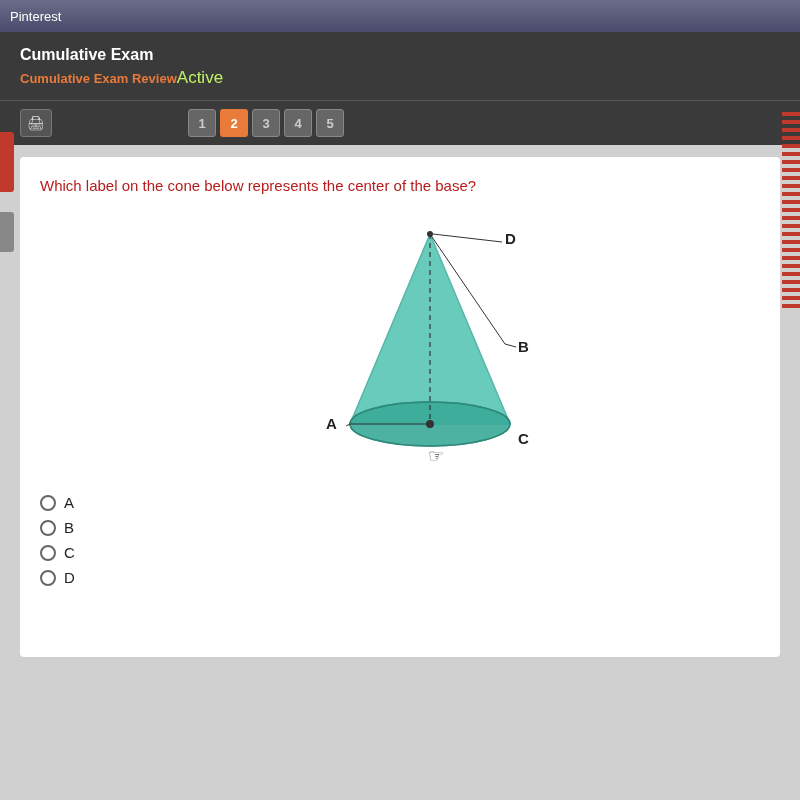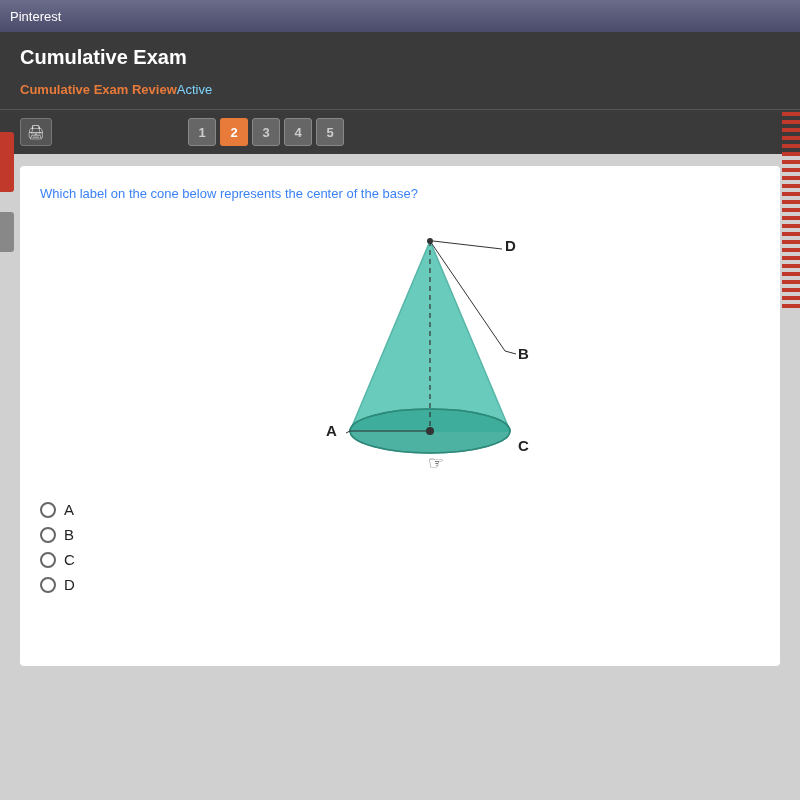--- a/index.html
+++ b/index.html
@@ -34,36 +34,36 @@
     }
 
     
     .header {
       background: #3a3a3a;
       padding: 14px 20px 12px 20px;
       width: 100%;
     }
     .exam-title {
       color: white;
-      font-size: 20px;
+      font-size: 16px;
       font-weight: bold;
-      margin-bottom: 13px;
+      margin-bottom: 4px;
     }
     .exam-subtitle-row {
       display: flex;
       align-items: center;
     }
     .exam-subtitle {
       color: #e87a3a;
       font-size: 13px;
       font-weight: bold;
     }
     .active-badge {
-      color: #7dd3fc;
-      font-size: 13px;
+      color: #bef264;
+      font-size: 17px;
     }
 
     
     .toolbar {
       background: #3a3a3a;
       padding: 8px 20px;
       display: flex;
       align-items: center;
       gap: 16px;
       border-top: 1px solid #555;
@@ -112,22 +112,22 @@
     .question-area {
       background: white;
       margin: 12px 20px;
       border-radius: 4px;
       padding: 20px;
       min-height: 500px;
       position: relative;
     }
 
     .question-text {
-      font-size: 13px;
-      color: #3b82f6;
+      font-size: 15px;
+      color: #b91c1c;
       margin-bottom: 20px;
     }
 
     
     .cone-container {
       display: flex;
       justify-content: center;
       margin: 10px 0 20px 60px;
       position: relative;
     }

